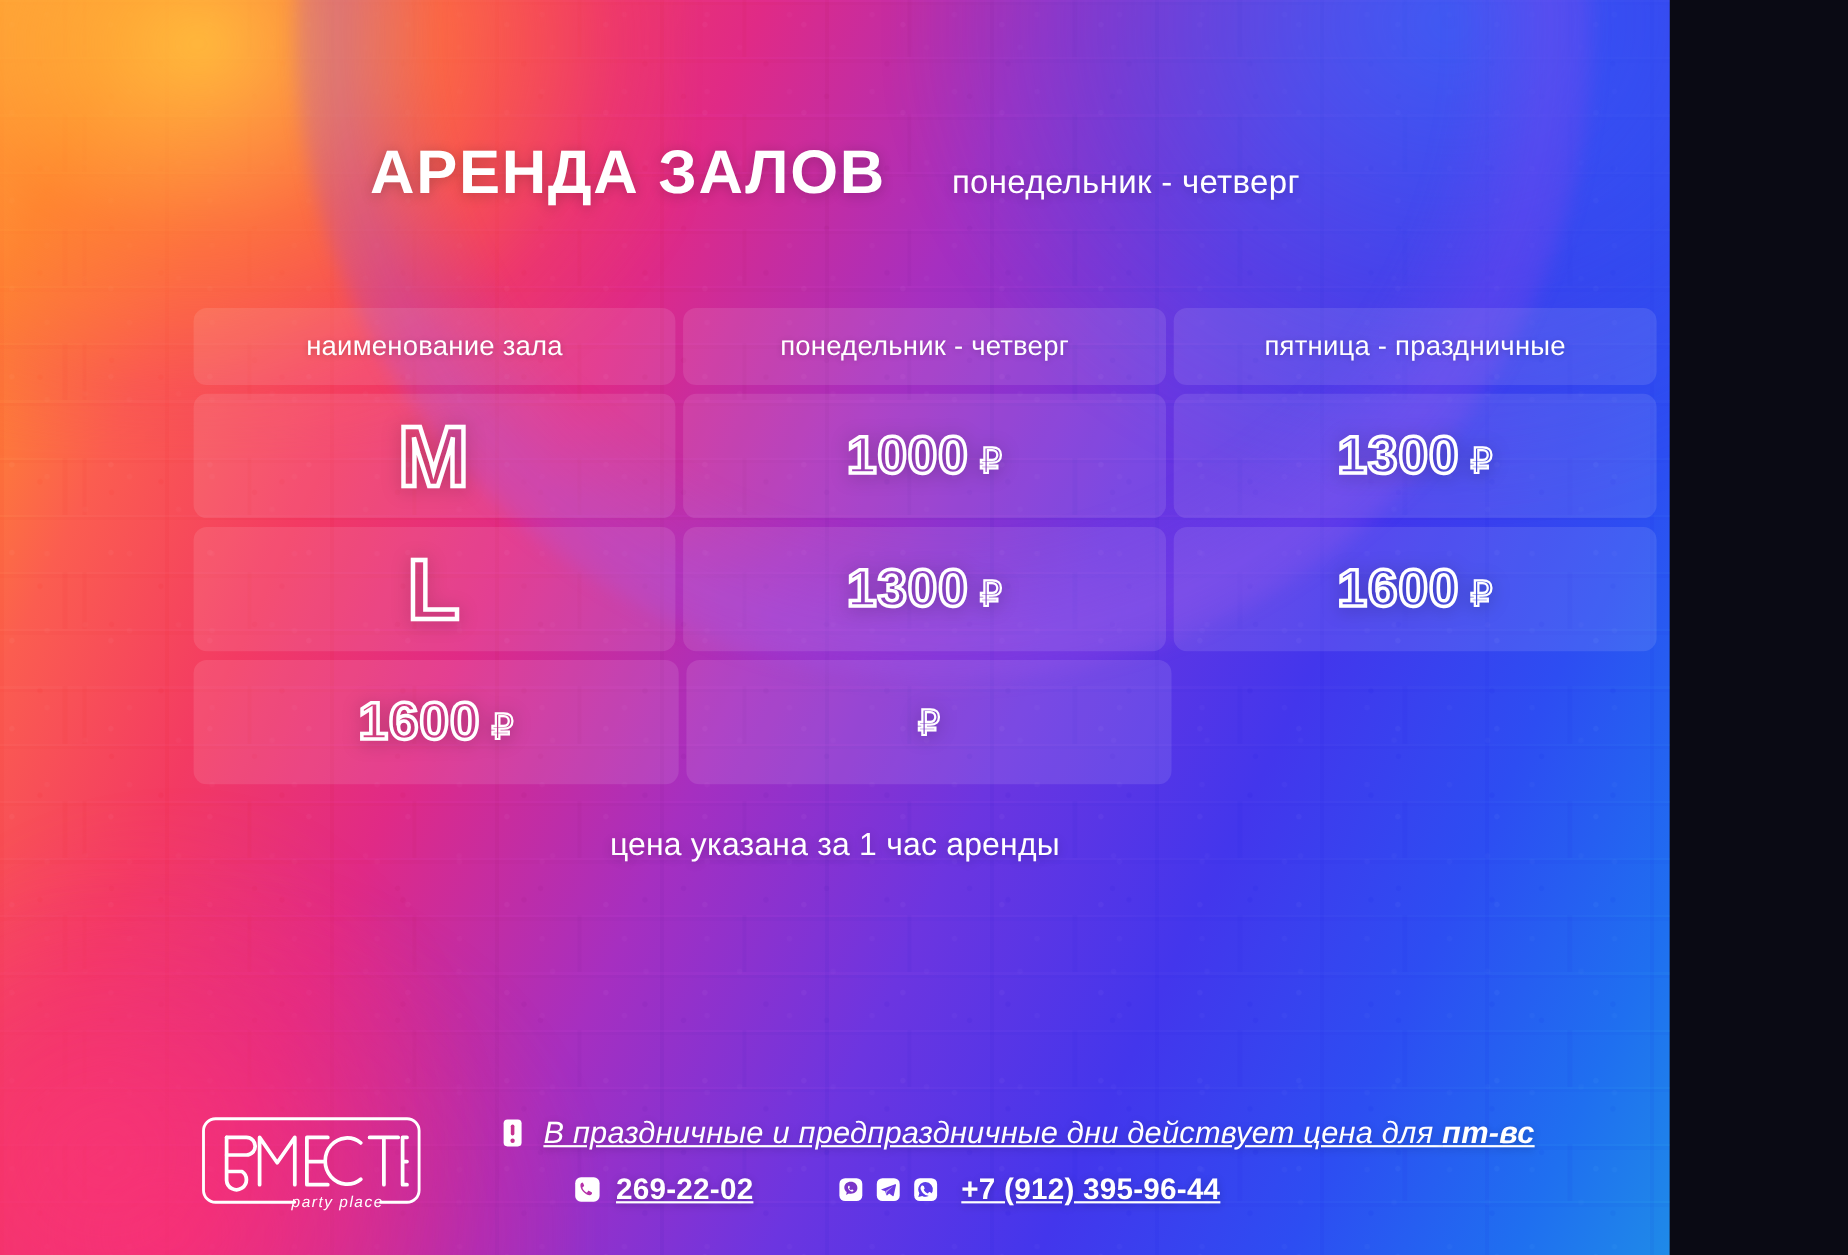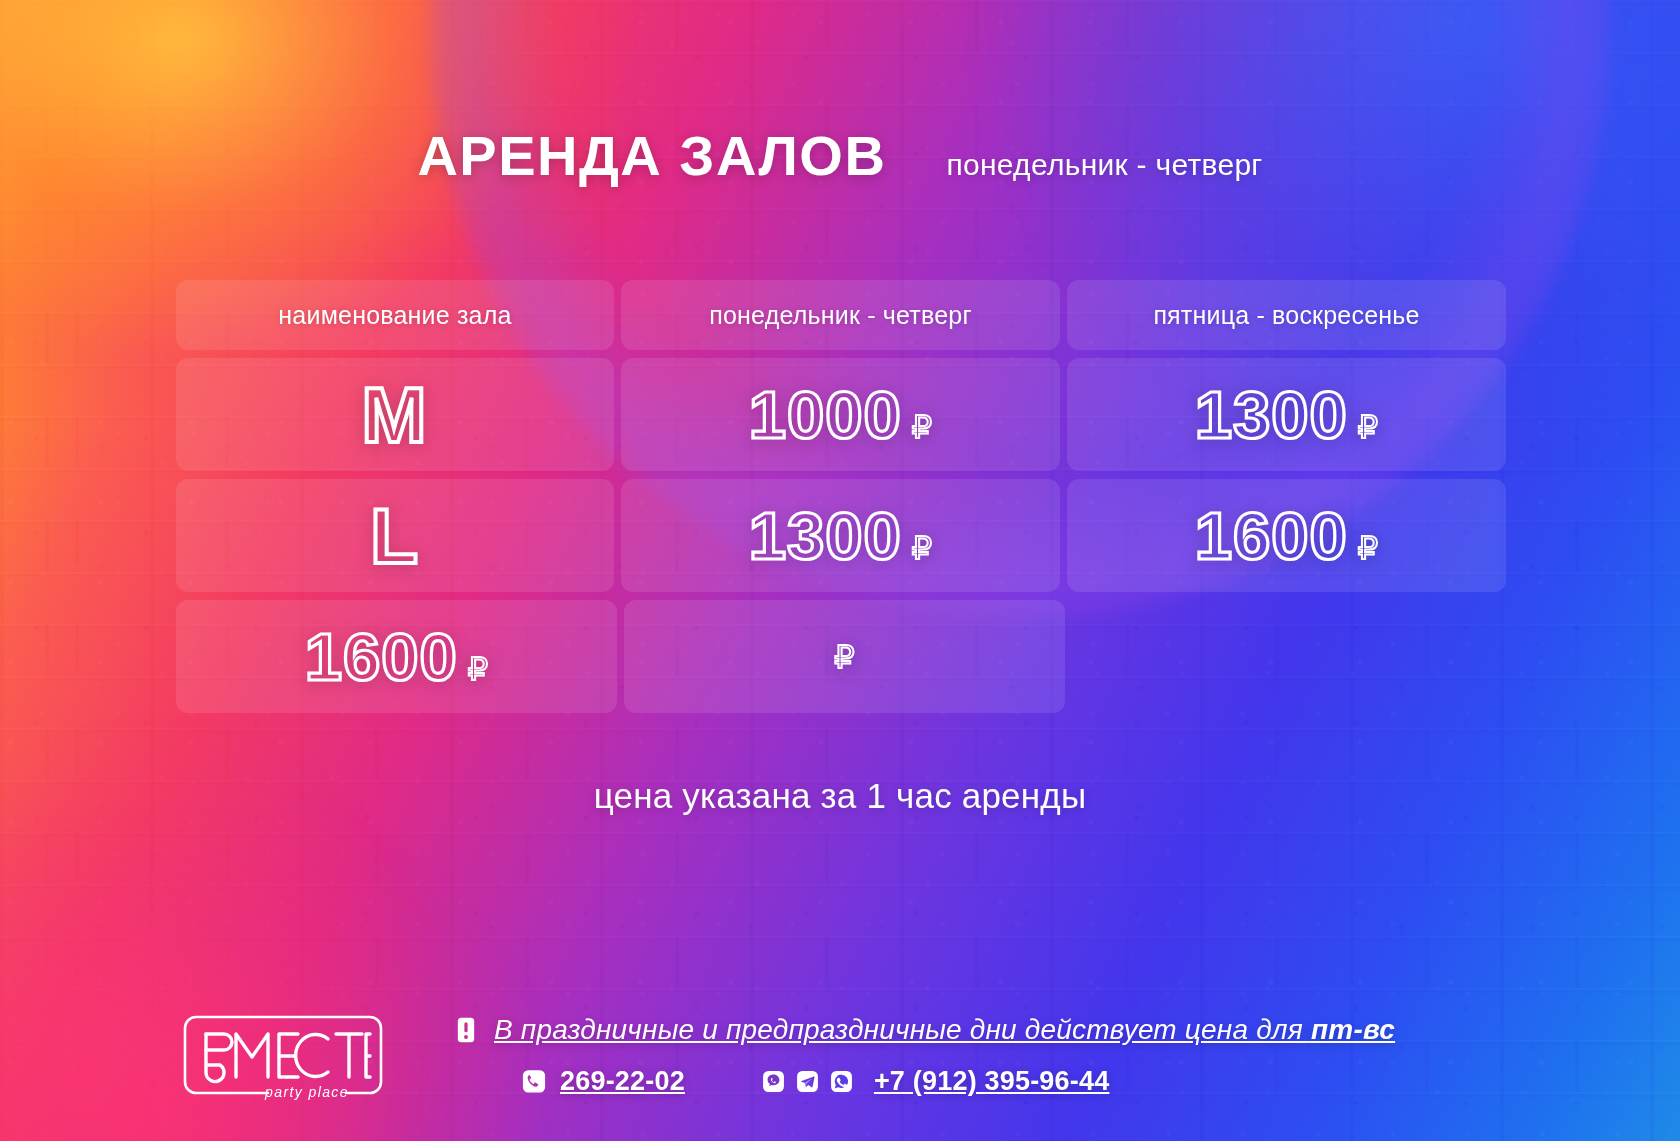--- a/index.html
+++ b/index.html
@@ -3,21 +3,21 @@
 <meta charset="utf-8">
 <title>Аренда залов</title>
 <style>
   html, body {
     margin: 0;
     padding: 0;
     background: #0a0a14;
   }
   .poster {
     position: relative;
-    width: 1680px;
+    width: 1518px;
     height: 1141px;
     overflow: hidden;
     font-family: "Liberation Sans", "DejaVu Sans", sans-serif;
     color: #ffffff;
     isolation: isolate;
   }
 
   
   .bg-base {
     position: absolute;
@@ -239,21 +239,21 @@
     paint-order: stroke fill;
     filter: drop-shadow(0 2px 8px rgba(0,0,0,.25));
   }
   .price-wrap {
     display: flex;
     align-items: baseline;
     gap: 10px;
     filter: drop-shadow(0 2px 8px rgba(0,0,0,.25));
   }
   .price-value {
-    font-size: 67px;
+    font-size: 48px;
     font-weight: 700;
     letter-spacing: 1px;
     line-height: 1;
     color: transparent;
     -webkit-text-stroke: 3.2px #ffffff;
     paint-order: stroke fill;
   }
   .price-currency {
     font-size: 32px;
     font-weight: 400;
@@ -261,25 +261,24 @@
     color: transparent;
     -webkit-text-stroke: 2px #ffffff;
     paint-order: stroke fill;
   }
 
   .table-note {
     position: absolute;
     left: 0; right: 0;
     top: 752px;
     text-align: center;
-    font-size: 35px;
+    font-size: 29px;
     font-weight: 400;
     letter-spacing: .2px;
     text-shadow: 0 2px 10px rgba(0,0,0,.20);
-    margin-top: 24px;
   }
 
   
   .footer {
     position: absolute;
     left: 176px;
     right: 160px;
     bottom: 38px;
     display: flex;
     align-items: flex-end;
@@ -381,21 +380,21 @@
     <div class="table">
 
       <div class="row head-row">
         <div class="cell cell-name">
           <span class="head-cell-text">наименование зала</span>
         </div>
         <div class="cell cell-price">
           <span class="head-cell-text">понедельник - четверг</span>
         </div>
         <div class="cell cell-price">
-          <span class="head-cell-text">пятница - воскресенье</span>
+          <span class="head-cell-text">пятница - праздничные</span>
         </div>
       </div>
 
       <div class="row data-row">
         <div class="cell cell-name">
           <span class="hall-label">M</span>
         </div>
         <div class="cell cell-price">
           <span class="price-wrap">
             <span class="price-value">1000</span>

